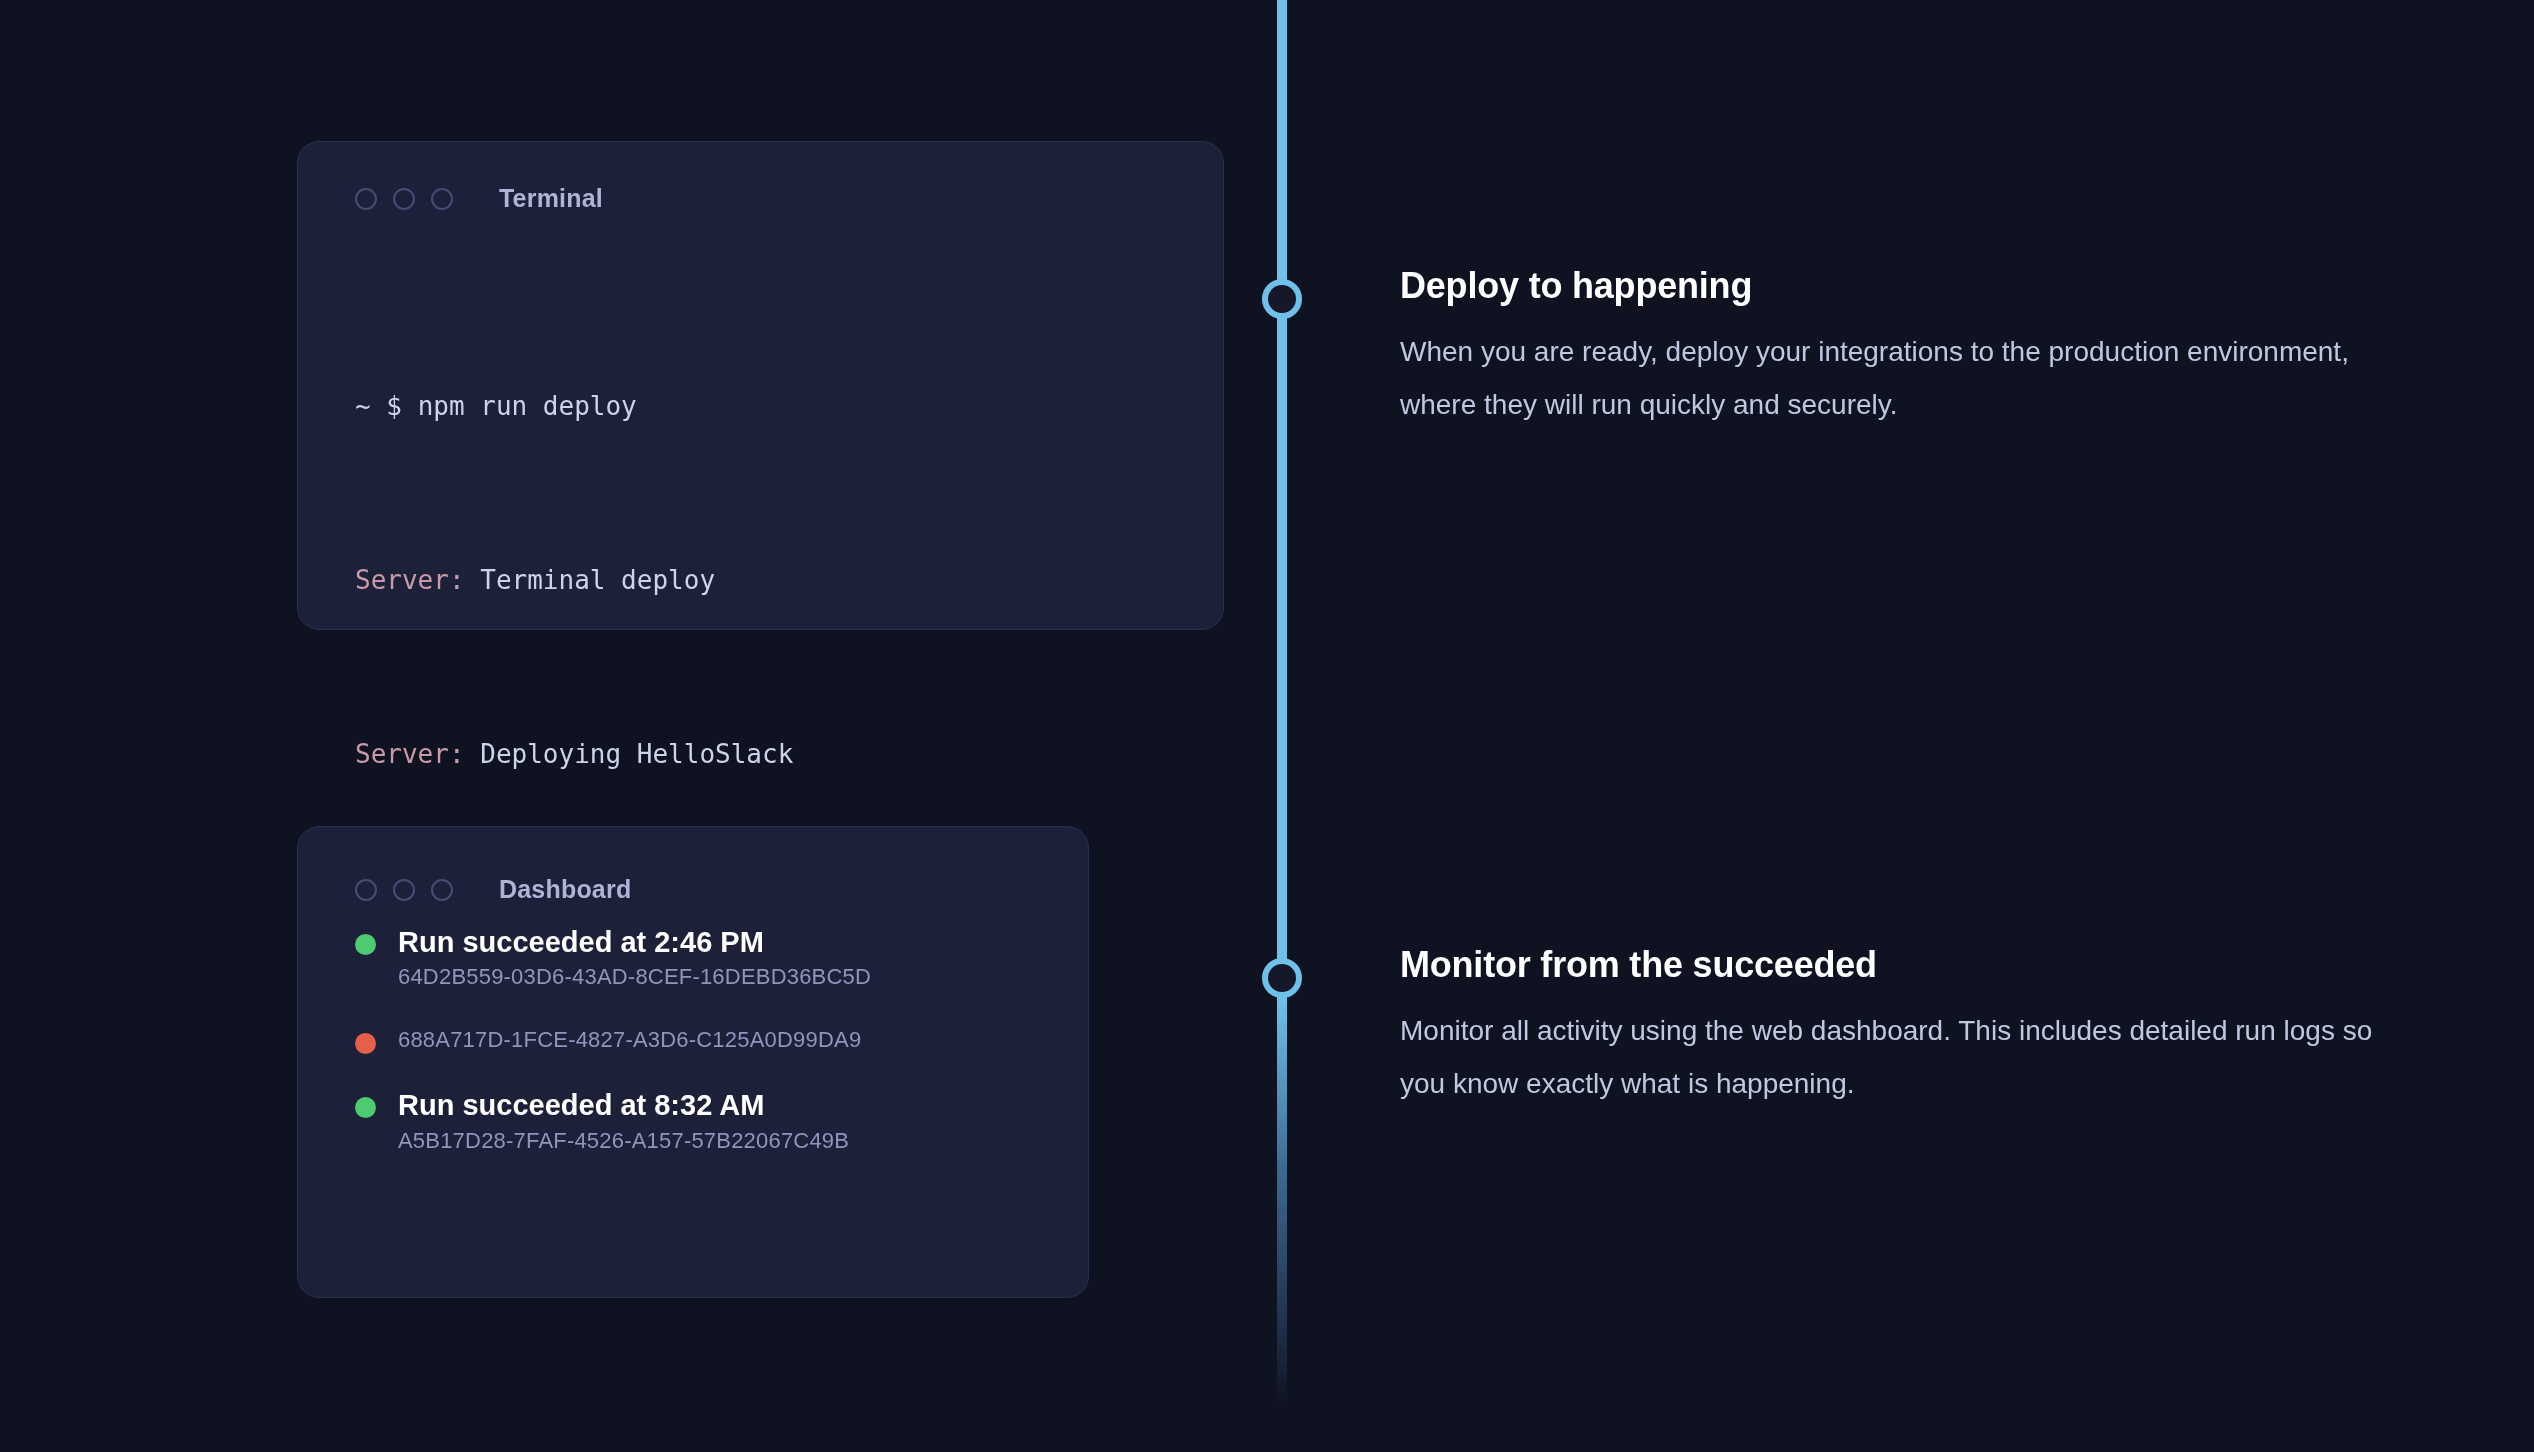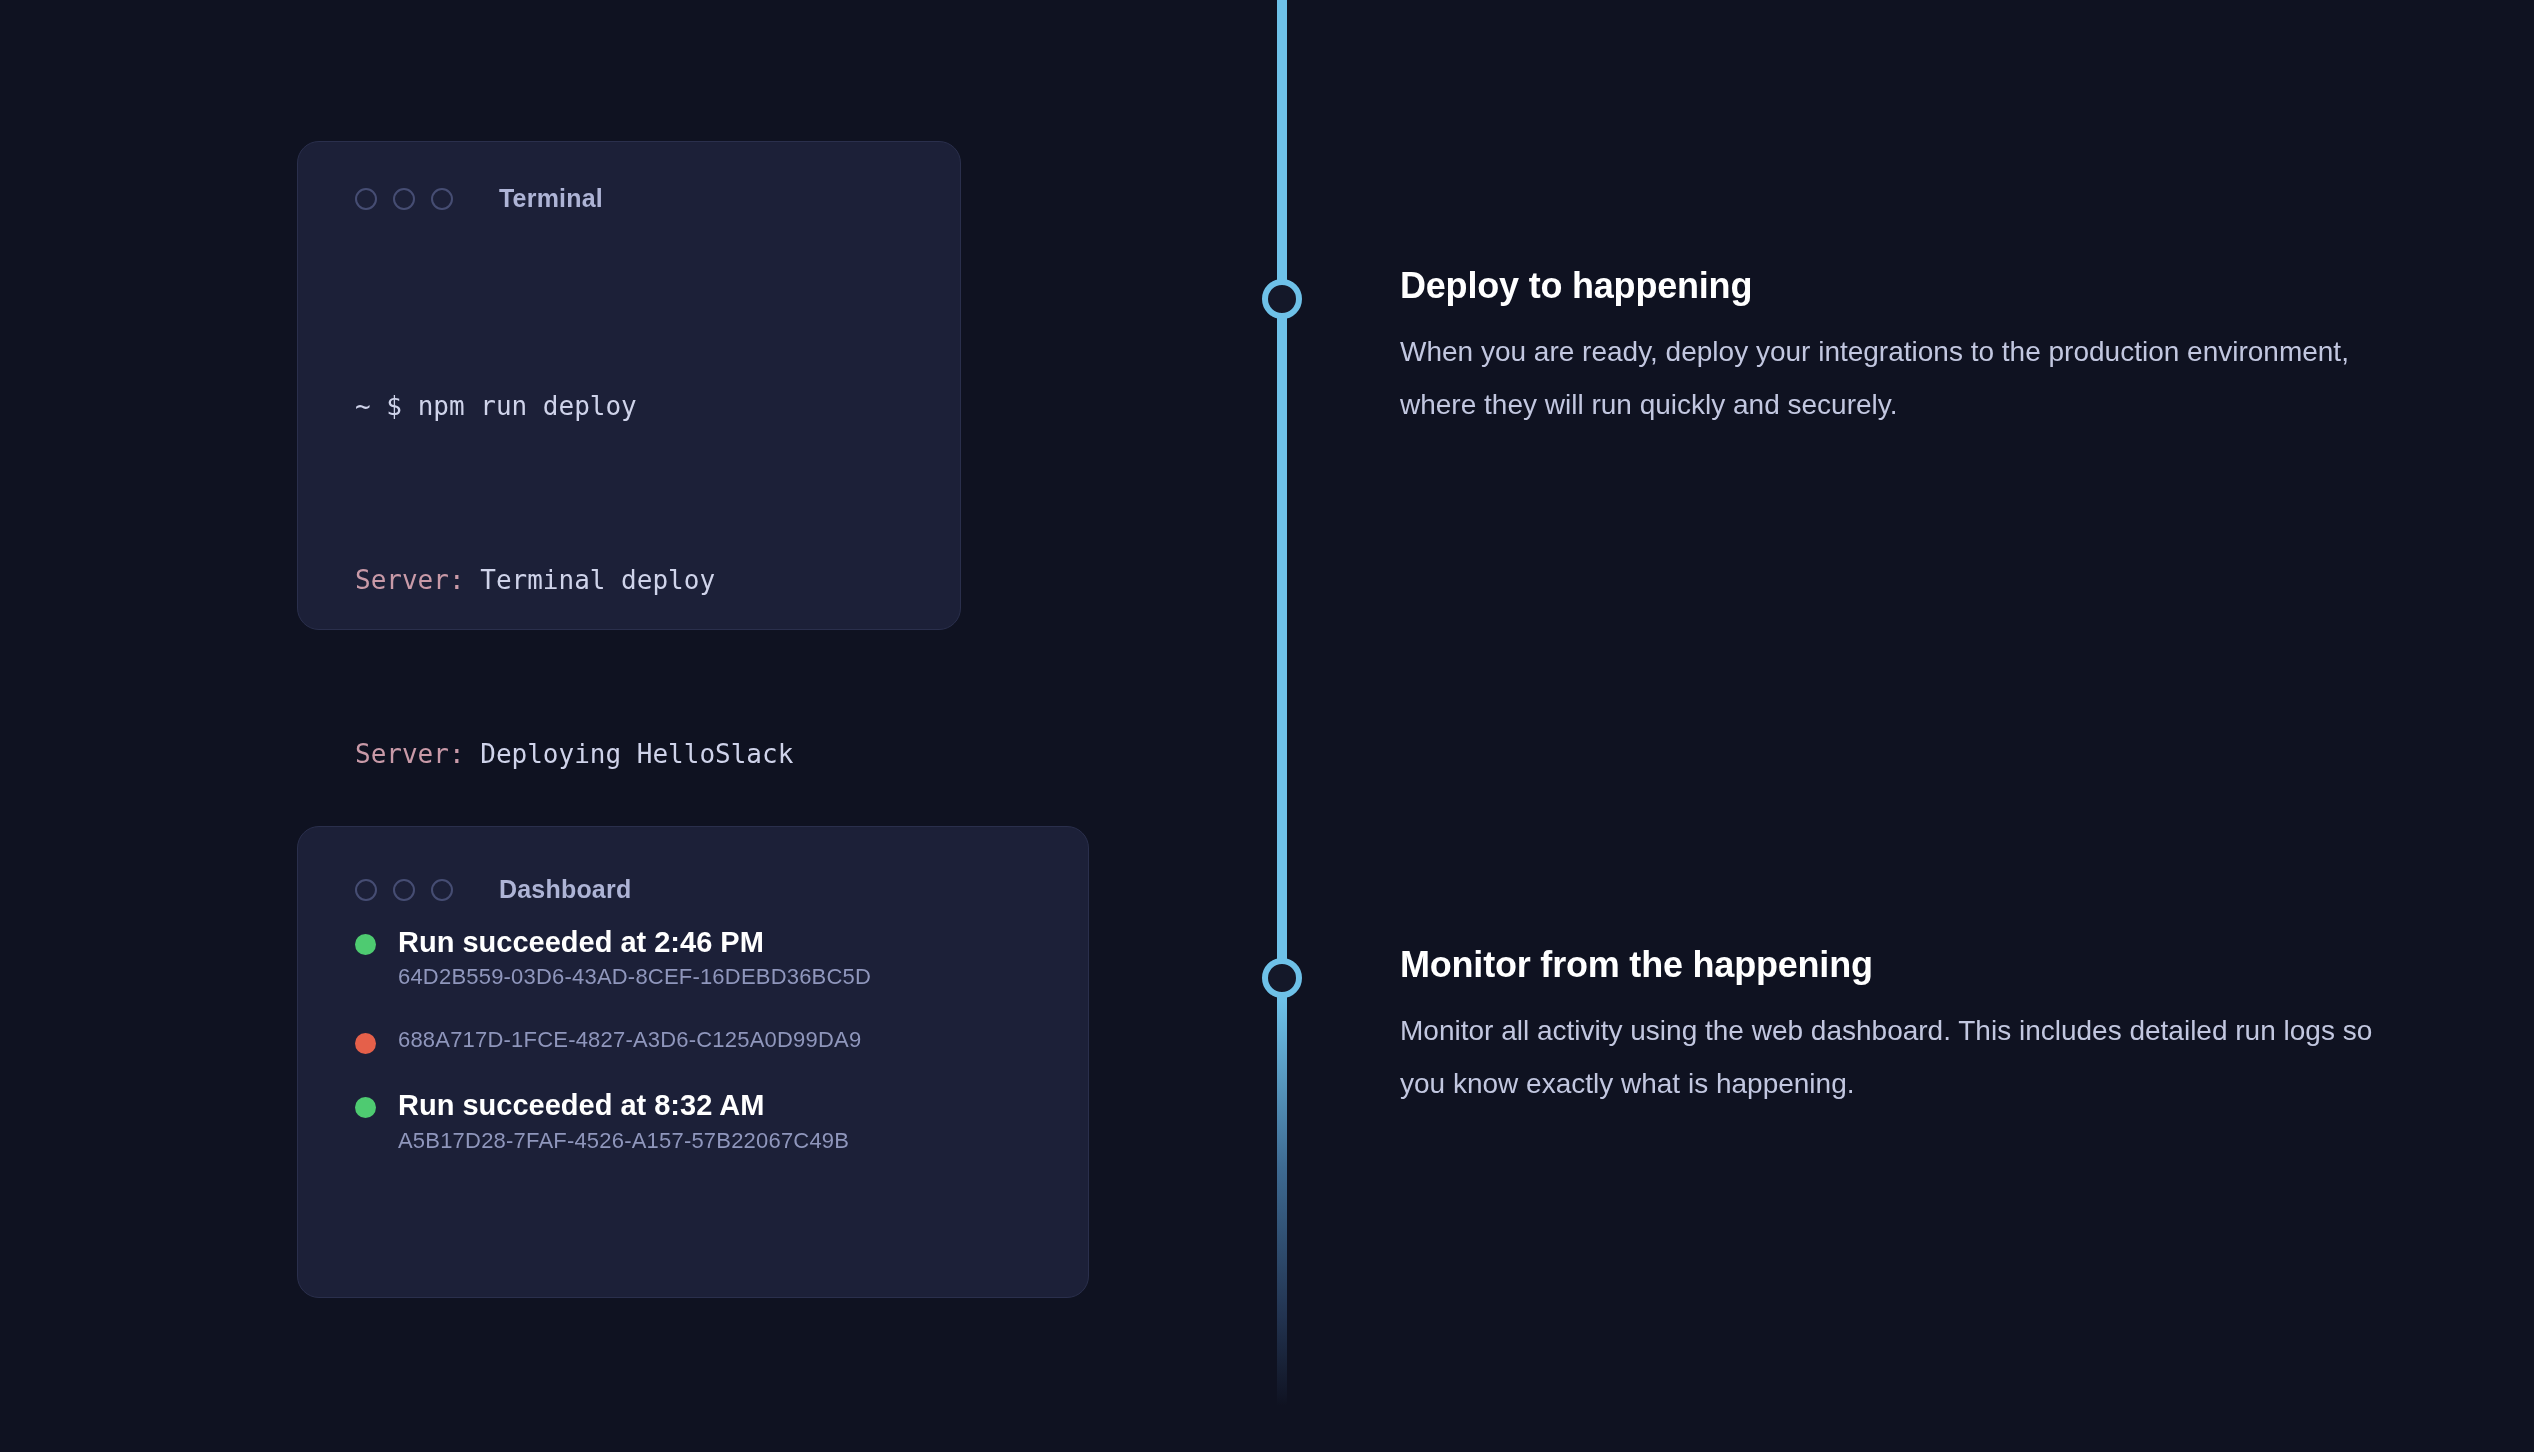--- a/index.html
+++ b/index.html
@@ -68,21 +68,21 @@
     color: #AEB4D6;
     font-size: 25px;
     font-weight: 700;
     letter-spacing: 0.2px;
   }
 
   
   #terminal-card {
     left: 297px;
     top: 141px;
-    width: 664px;
+    width: 927px;
     height: 489px;
     padding: 42px 46px 0 57px;
   }
   .term-body {
     margin-top: 48px;
     font-family: "DejaVu Sans Mono", monospace;
     font-size: 26px;
     line-height: 58px;
     white-space: pre;
   }
@@ -216,16 +216,16 @@
 
   </div>
 </div>
 
 <div class="step" id="step-deploy">
   <h2 class="step-title">Deploy to happening</h2>
   <p class="step-desc">When you are ready, deploy your integrations to the production environment, where they will run quickly and securely.</p>
 </div>
 
 <div class="step" id="step-monitor">
-  <h2 class="step-title">Monitor from the happening</h2>
+  <h2 class="step-title">Monitor from the succeeded</h2>
   <p class="step-desc">Monitor all activity using the web dashboard. This includes detailed run logs so you know exactly what is happening.</p>
 </div>
 
 
 </body></html>

